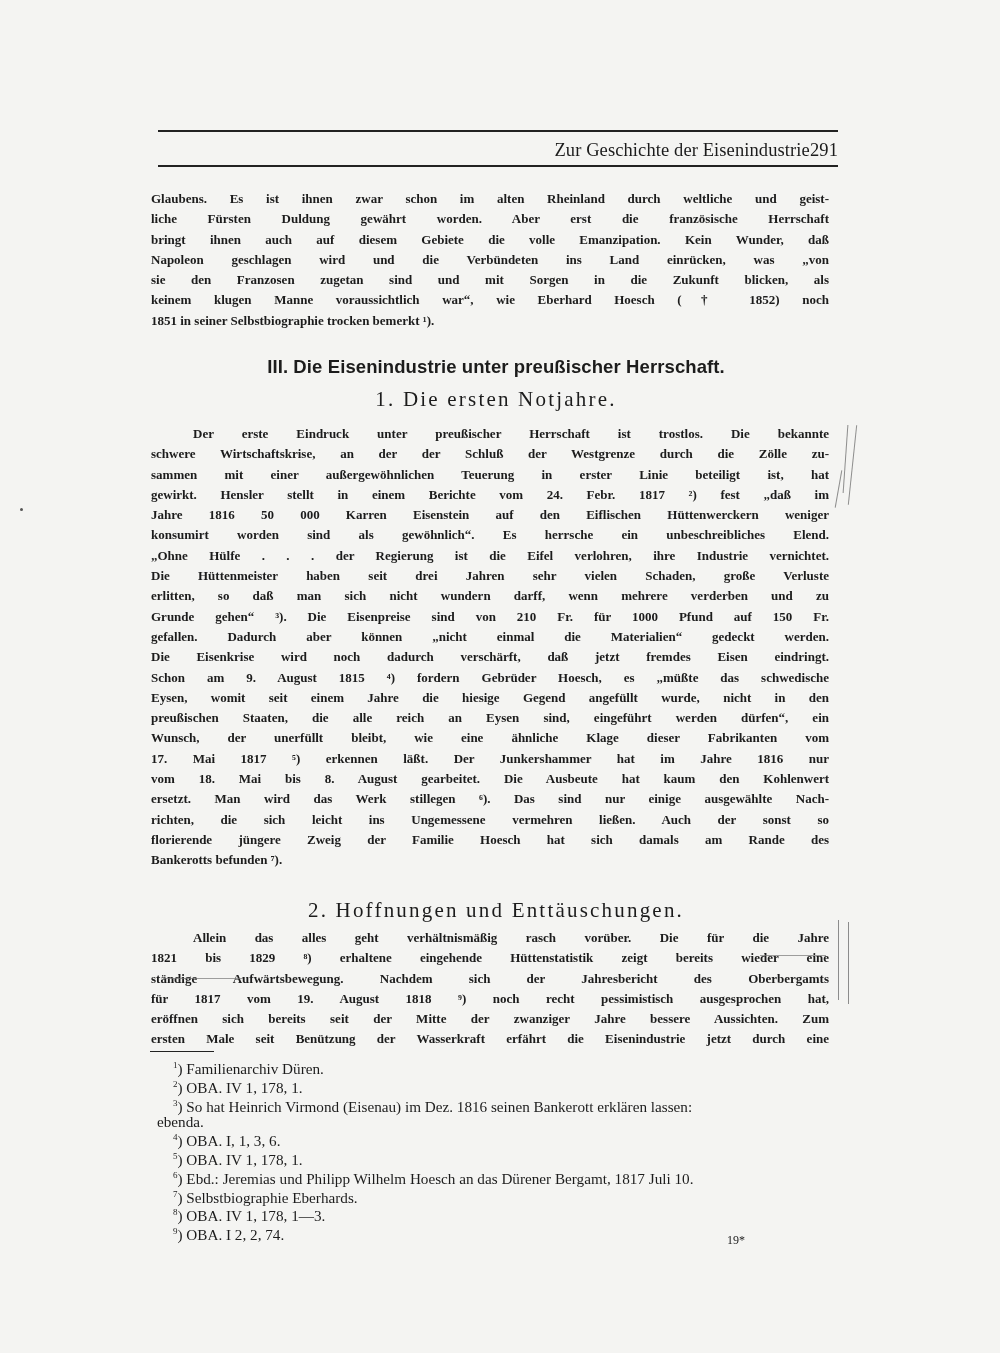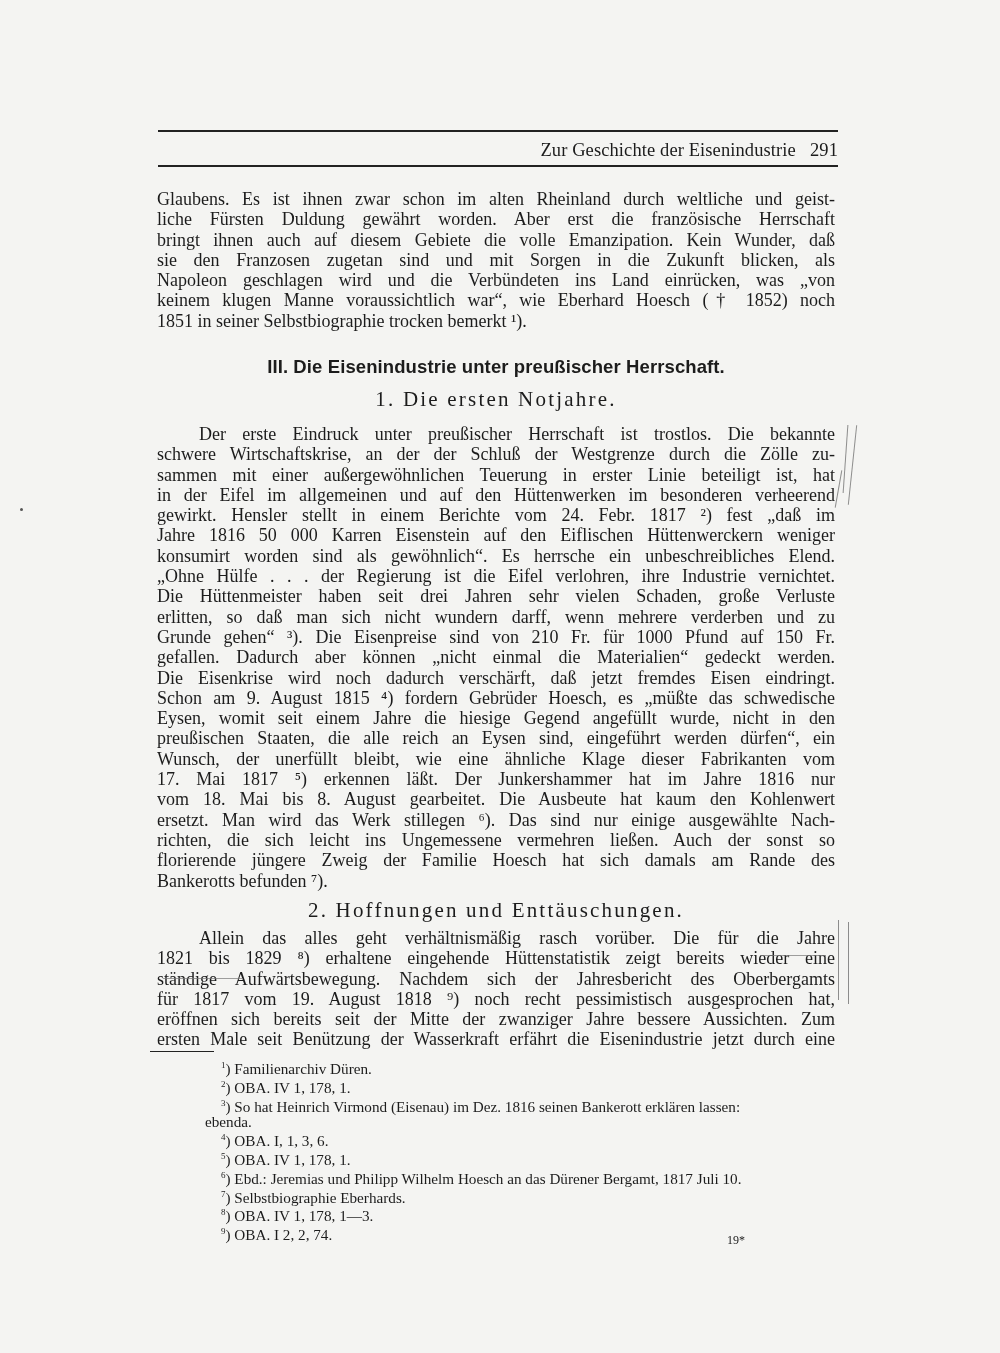--- a/index.html
+++ b/index.html
@@ -12,25 +12,26 @@
     color: #1c1c1c;
   }
   .page { position: absolute; left: 0; top: 0; width: 1000px; height: 1353px; }
   .rule { position: absolute; background: #222; height: 2px; }
   .rule-top { left: 158px; top: 130px; width: 680px; }
   .rule-bottom { left: 158px; top: 165px; width: 680px; }
   .running-head {
     position: absolute; right: 162px; top: 140px;
     font-size: 18.5px; letter-spacing: 0.1px; white-space: nowrap;
   }
-  .running-head .num { margin-left: 14px; }
+  .running-head .num { }
   .body {
-    position: absolute; left: 157px; width: 678px;
-    font-size: 18px; line-height: 20.3px;
+    position: absolute; left: 151px; width: 678px;
+    font-size: 13px; line-height: 20.3px;
     text-align: justify;
+    font-weight: bold;
   }
   .line { display: block; text-align-last: justify; white-space: nowrap; }
   .line.last { text-align-last: left; }
   .indent { padding-left: 42px; margin-top: 8px; }
   .block1 { top: 189px; }
   .chapter-heading {
     position: absolute; left: 157px; width: 678px; top: 356px;
     text-align: center; font-family: "Liberation Sans", "DejaVu Sans", sans-serif;
     font-weight: bold; font-size: 18.5px; letter-spacing: 0.1px;
   }
@@ -40,21 +41,21 @@
   }
   .sec1 { top: 387px; }
   .sec2 { top: 898px; }
   .block2 { top: 416px; }
   .block3 { top: 920px; }
   .fn-rule { position: absolute; left: 150px; top: 1051px; width: 64px; height: 1px; background: #222; }
   .footnotes {
     position: absolute; left: 157px; width: 678px; top: 1058px;
     font-size: 15.2px; line-height: 15.8px;
   }
-  .fn { display: block; white-space: nowrap; margin-left: 48px; }
+  .fn { display: block; white-space: nowrap; }
   .fn .mark { padding-left: 16px; }
   .fn sup, .body sup { font-size: 9px; vertical-align: 6px; }
   .fn.cont { padding-left: 0; }
   .sig { position: absolute; left: 727px; top: 1233px; font-size: 12px; }
   .pencil {
     position: absolute; width: 1px; background: #6a6a6a; opacity: 0.75;
   }
   .pencil.p1 { left: 845px; top: 425px; height: 68px; transform: rotate(4deg); }
   .pencil.p2 { left: 852px; top: 425px; height: 80px; transform: rotate(6deg); }
   .pencil.p3 { left: 838px; top: 470px; height: 38px; transform: rotate(10deg); }
@@ -73,35 +74,34 @@
   <div class="rule rule-top"></div>
   <div class="running-head">
     <span>Zur Geschichte der Eisenindustrie</span><span class="num">291</span>
   </div>
   <div class="rule rule-bottom"></div>
 
   <div class="body block1">
     <span class="line">Glaubens.  Es ist ihnen zwar schon im alten Rheinland durch weltliche und geist-</span>
     <span class="line">liche Fürsten Duldung gewährt worden.  Aber erst die französische Herrschaft</span>
     <span class="line">bringt ihnen auch auf diesem Gebiete die volle Emanzipation.  Kein Wunder, daß</span>
+    <span class="line">Napoleon geschlagen wird und die Verbündeten ins Land einrücken, was „von</span>
     <span class="line">sie den Franzosen zugetan sind und mit Sorgen in die Zukunft blicken, als</span>
-    <span class="line">Napoleon geschlagen wird und die Verbündeten ins Land einrücken, was „von</span>
     <span class="line">keinem klugen Manne voraussichtlich war“, wie Eberhard Hoesch († 1852) noch</span>
     <span class="line last">1851 in seiner Selbstbiographie trocken bemerkt ¹).</span>
   </div>
 
   <div class="chapter-heading">III. Die Eisenindustrie unter preußischer Herrschaft.</div>
 
   <div class="section-heading sec1">1. Die ersten Notjahre.</div>
 
   <div class="body block2">
     <span class="line indent">Der erste Eindruck unter preußischer Herrschaft ist trostlos.  Die bekannte</span>
     <span class="line">schwere Wirtschaftskrise, an der der Schluß der Westgrenze durch die Zölle zu-</span>
     <span class="line">sammen mit einer außergewöhnlichen Teuerung in erster Linie beteiligt ist, hat</span>
-    <span class="line">in der Eifel im allgemeinen und auf den Hüttenwerken im besonderen verheerend</span>
     <span class="line">gewirkt.  Hensler stellt in einem Berichte vom 24. Febr. 1817 ²) fest „daß im</span>
     <span class="line">Jahre 1816 50 000 Karren Eisenstein auf den Eiflischen Hüttenwerckern weniger</span>
     <span class="line">konsumirt worden sind als gewöhnlich“.  Es herrsche ein unbeschreibliches Elend.</span>
     <span class="line">„Ohne Hülfe . . . der Regierung ist die Eifel verlohren, ihre Industrie vernichtet.</span>
     <span class="line">Die Hüttenmeister haben seit drei Jahren sehr vielen Schaden, große Verluste</span>
     <span class="line">erlitten, so daß man sich nicht wundern darff, wenn mehrere verderben und zu</span>
     <span class="line">Grunde gehen“ ³).  Die Eisenpreise sind von 210 Fr. für 1000 Pfund auf 150 Fr.</span>
     <span class="line">gefallen.  Dadurch aber können „nicht einmal die Materialien“ gedeckt werden.</span>
     <span class="line">Die Eisenkrise wird noch dadurch verschärft, daß jetzt fremdes Eisen eindringt.</span>
     <span class="line">Schon am 9. August 1815 ⁴) fordern Gebrüder Hoesch, es „müßte das schwedische</span>

